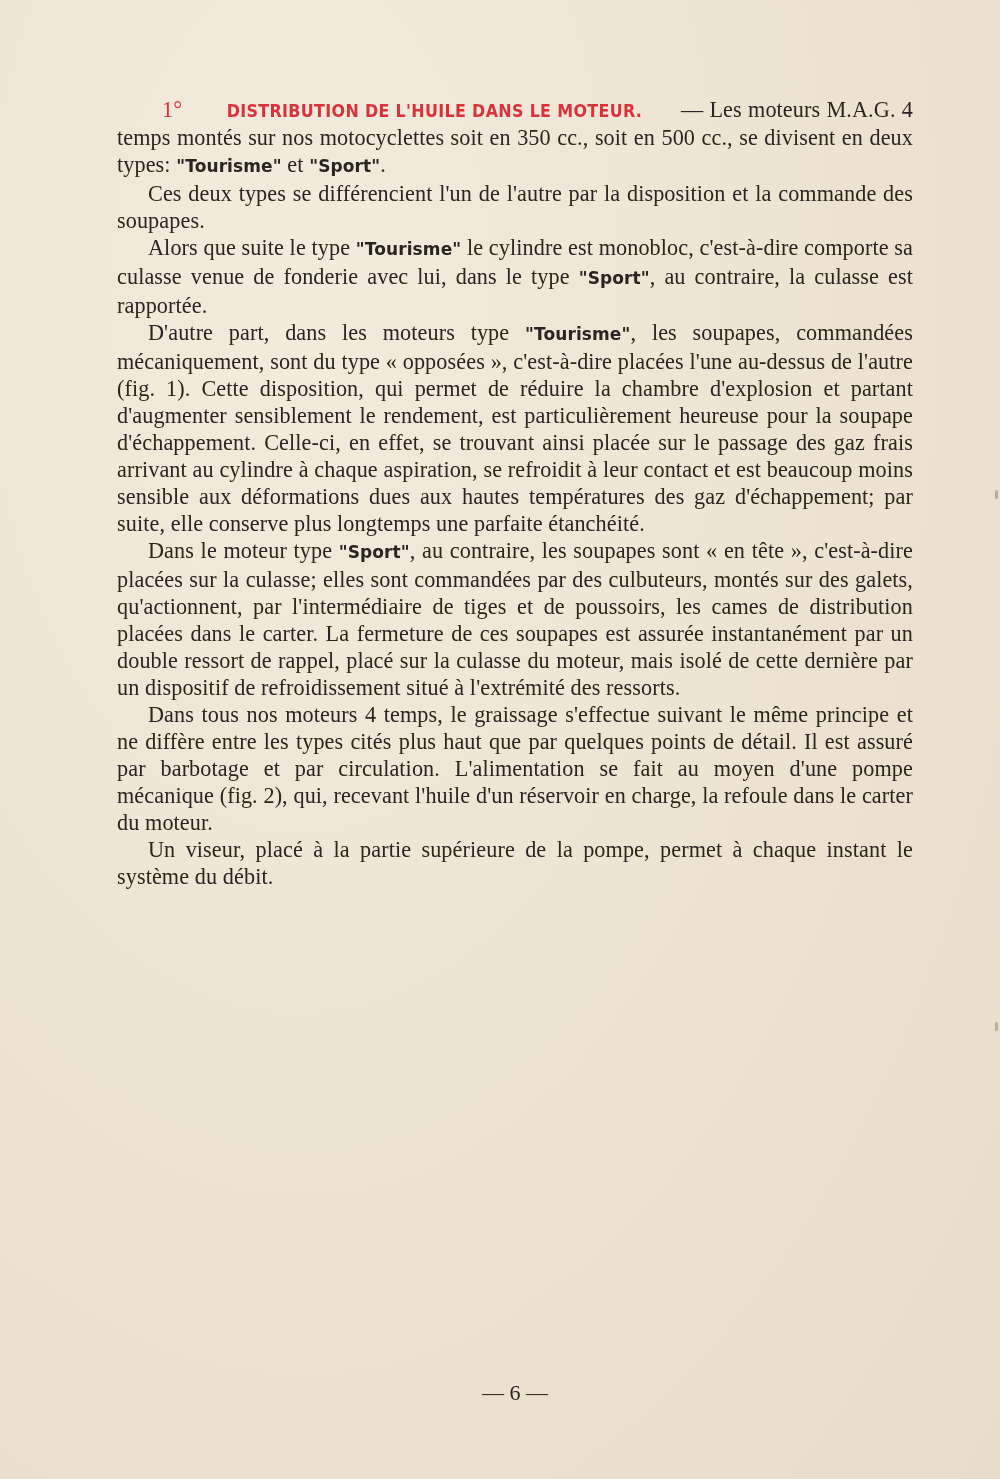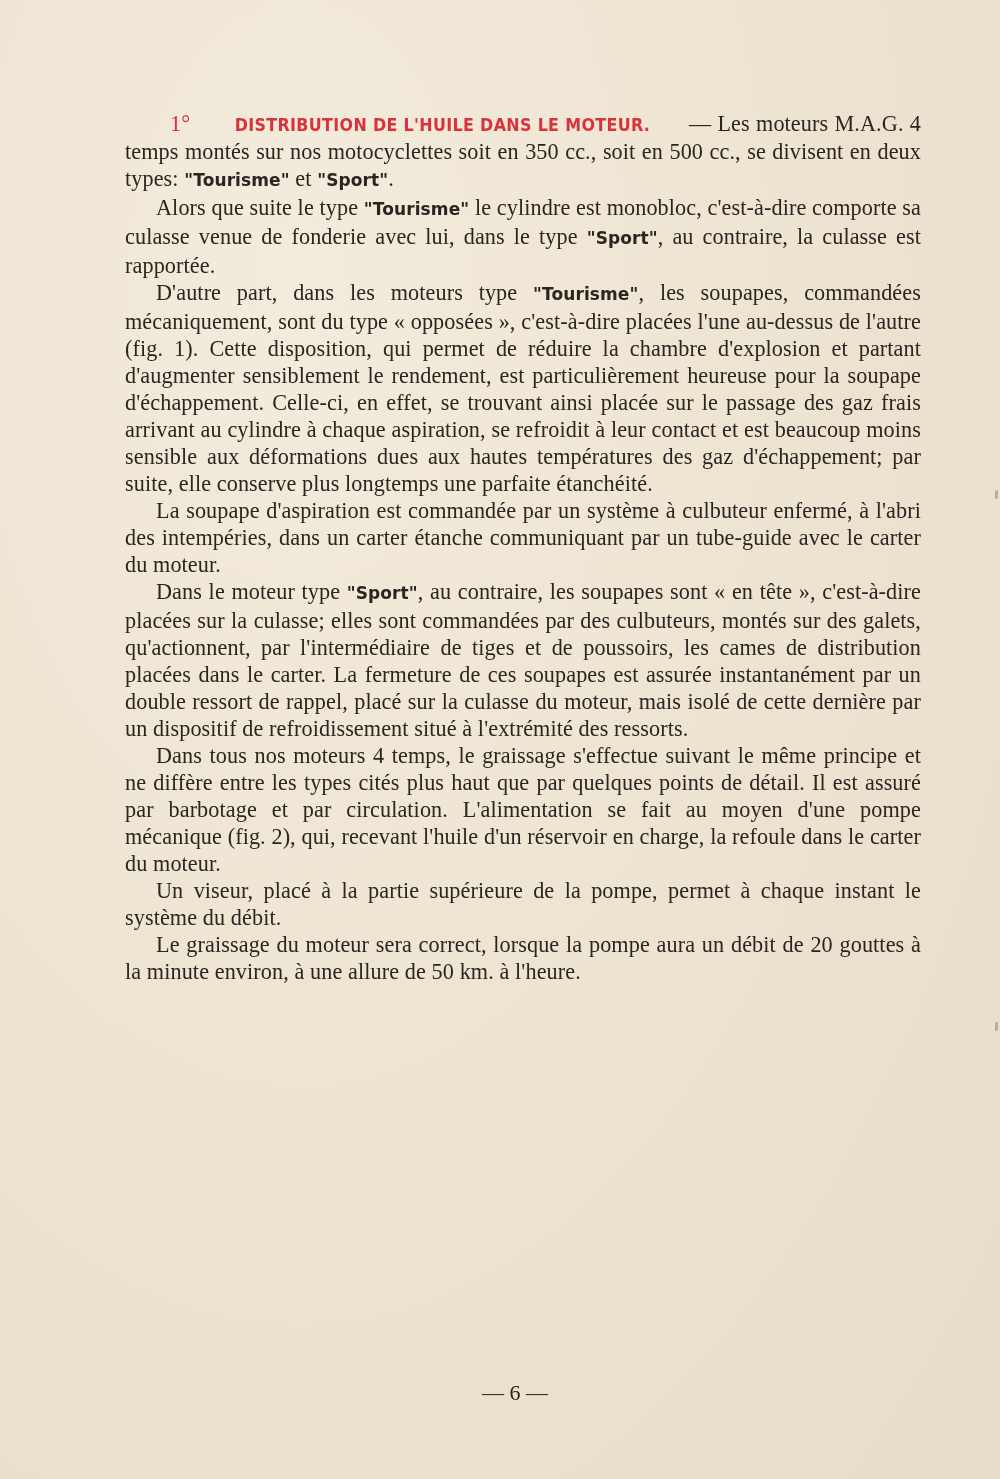--- a/index.html
+++ b/index.html
@@ -5,25 +5,24 @@
   html, body { margin:0; padding:0; }
   body {
     width:1000px; height:1479px; overflow:hidden;
     background:#efe6d6;
     background-image: radial-gradient(ellipse at 30% 20%, #f3ebdc 0%, #ece2cf 60%, #e7dcc8 100%);
     font-family: "Liberation Serif", "DejaVu Serif", serif;
     color:#2a2520;
     position:relative;
   }
   .page {
-    position:absolute; left:117px; top:110px; width:796px;
+    position:absolute; left:117px; top:96px; width:796px;
     font-size:22.2px; line-height:27px;
     text-align:justify;
     letter-spacing:0.1px;
-    margin-left:8px;
   }
   .para { margin:0; text-indent:31px; }
   .para.first { text-indent:45px; }
   .heading {
     color:#d8323a; font-family:"DejaVu Sans", sans-serif; font-weight:bold;
     font-size:18.5px; letter-spacing:0.4px;
     transform:scaleX(0.86); display:inline-block; transform-origin:left;
     margin-right:-42px;
   }
   .num { color:#d8323a; }
@@ -36,25 +35,24 @@
   .edge-mark { position:absolute; right:2px; width:3px; height:9px; background:#b9ad98; border-radius:2px; }
 </style>
 </head>
 <body>
 
 <div class="page">
   <p class="para first">
     <span class="num">1°</span>
     <span class="heading">DISTRIBUTION DE L'HUILE DANS LE MOTEUR.</span><span> — Les moteurs M.A.G. 4 temps montés sur nos motocyclettes soit en 350 cc., soit en 500 cc., se divisent en deux types: </span><span class="bold">"Tourisme"</span><span> et </span><span class="bold">"Sport"</span><span>.</span>
   </p>
+  <p class="para">Ces deux types se différencient l'un de l'autre par la disposition et la commande des soupapes.</p>
   <p class="para"><span>Alors que suite le type </span><span class="bold">"Tourisme"</span><span> le cylindre est monobloc, c'est-à-dire comporte sa culasse venue de fonderie avec lui, dans le type </span><span class="bold">"Sport"</span><span>, au contraire, la culasse est rapportée.</span></p>
   <p class="para"><span>D'autre part, dans les moteurs type </span><span class="bold">"Tourisme"</span><span>, les soupapes, commandées mécaniquement, sont du type « </span><span class="ital">opposées</span><span> », c'est-à-dire placées l'une au-dessus de l'autre (fig. 1). Cette disposition, qui permet de réduire la chambre d'explosion et partant d'augmenter sensiblement le rendement, est particulièrement heureuse pour la soupape d'échappement. Celle-ci, en effet, se trouvant ainsi placée sur le passage des gaz frais arrivant au cylindre à chaque aspiration, se refroidit à leur contact et est beaucoup moins sensible aux déformations dues aux hautes températures des gaz d'échappement; par suite, elle conserve plus longtemps une parfaite étanchéité.</span></p>
-  <p class="para">La soupape d'aspiration est commandée par un système à culbuteur enfermé, à l'abri des intempéries, dans un carter étanche communiquant par un tube-guide avec le carter du moteur.</p>
   <p class="para"><span>Dans le moteur type </span><span class="bold">"Sport"</span><span>, au contraire, les soupapes sont « </span><span class="ital">en tête</span><span> », c'est-à-dire placées sur la culasse; elles sont commandées par des culbuteurs, montés sur des galets, qu'actionnent, par l'intermédiaire de tiges et de poussoirs, les cames de distribution placées dans le carter. La fermeture de ces soupapes est assurée instantanément par un double ressort de rappel, placé sur la culasse du moteur, mais isolé de cette dernière par un dispositif de refroidissement situé à l'extrémité des ressorts.</span></p>
   <p class="para">Dans tous nos moteurs 4 temps, le graissage s'effectue suivant le même principe et ne diffère entre les types cités plus haut que par quelques points de détail. Il est assuré par barbotage et par circulation. L'alimentation se fait au moyen d'une pompe mécanique (fig. 2), qui, recevant l'huile d'un réservoir en charge, la refoule dans le carter du moteur.</p>
   <p class="para">Un viseur, placé à la partie supérieure de la pompe, permet à chaque instant le système du débit.</p>
-  <p class="para">Le graissage du moteur sera correct, lorsque la pompe aura un débit de 20 gouttes à la minute environ, à une allure de 50 km. à l'heure.</p>
 </div>
 
 <div class="pagenum">— 6 —</div>
 
 <div class="edge-mark" style="top:490px"></div>
 <div class="edge-mark" style="top:1022px"></div>
 
 </body></html>

